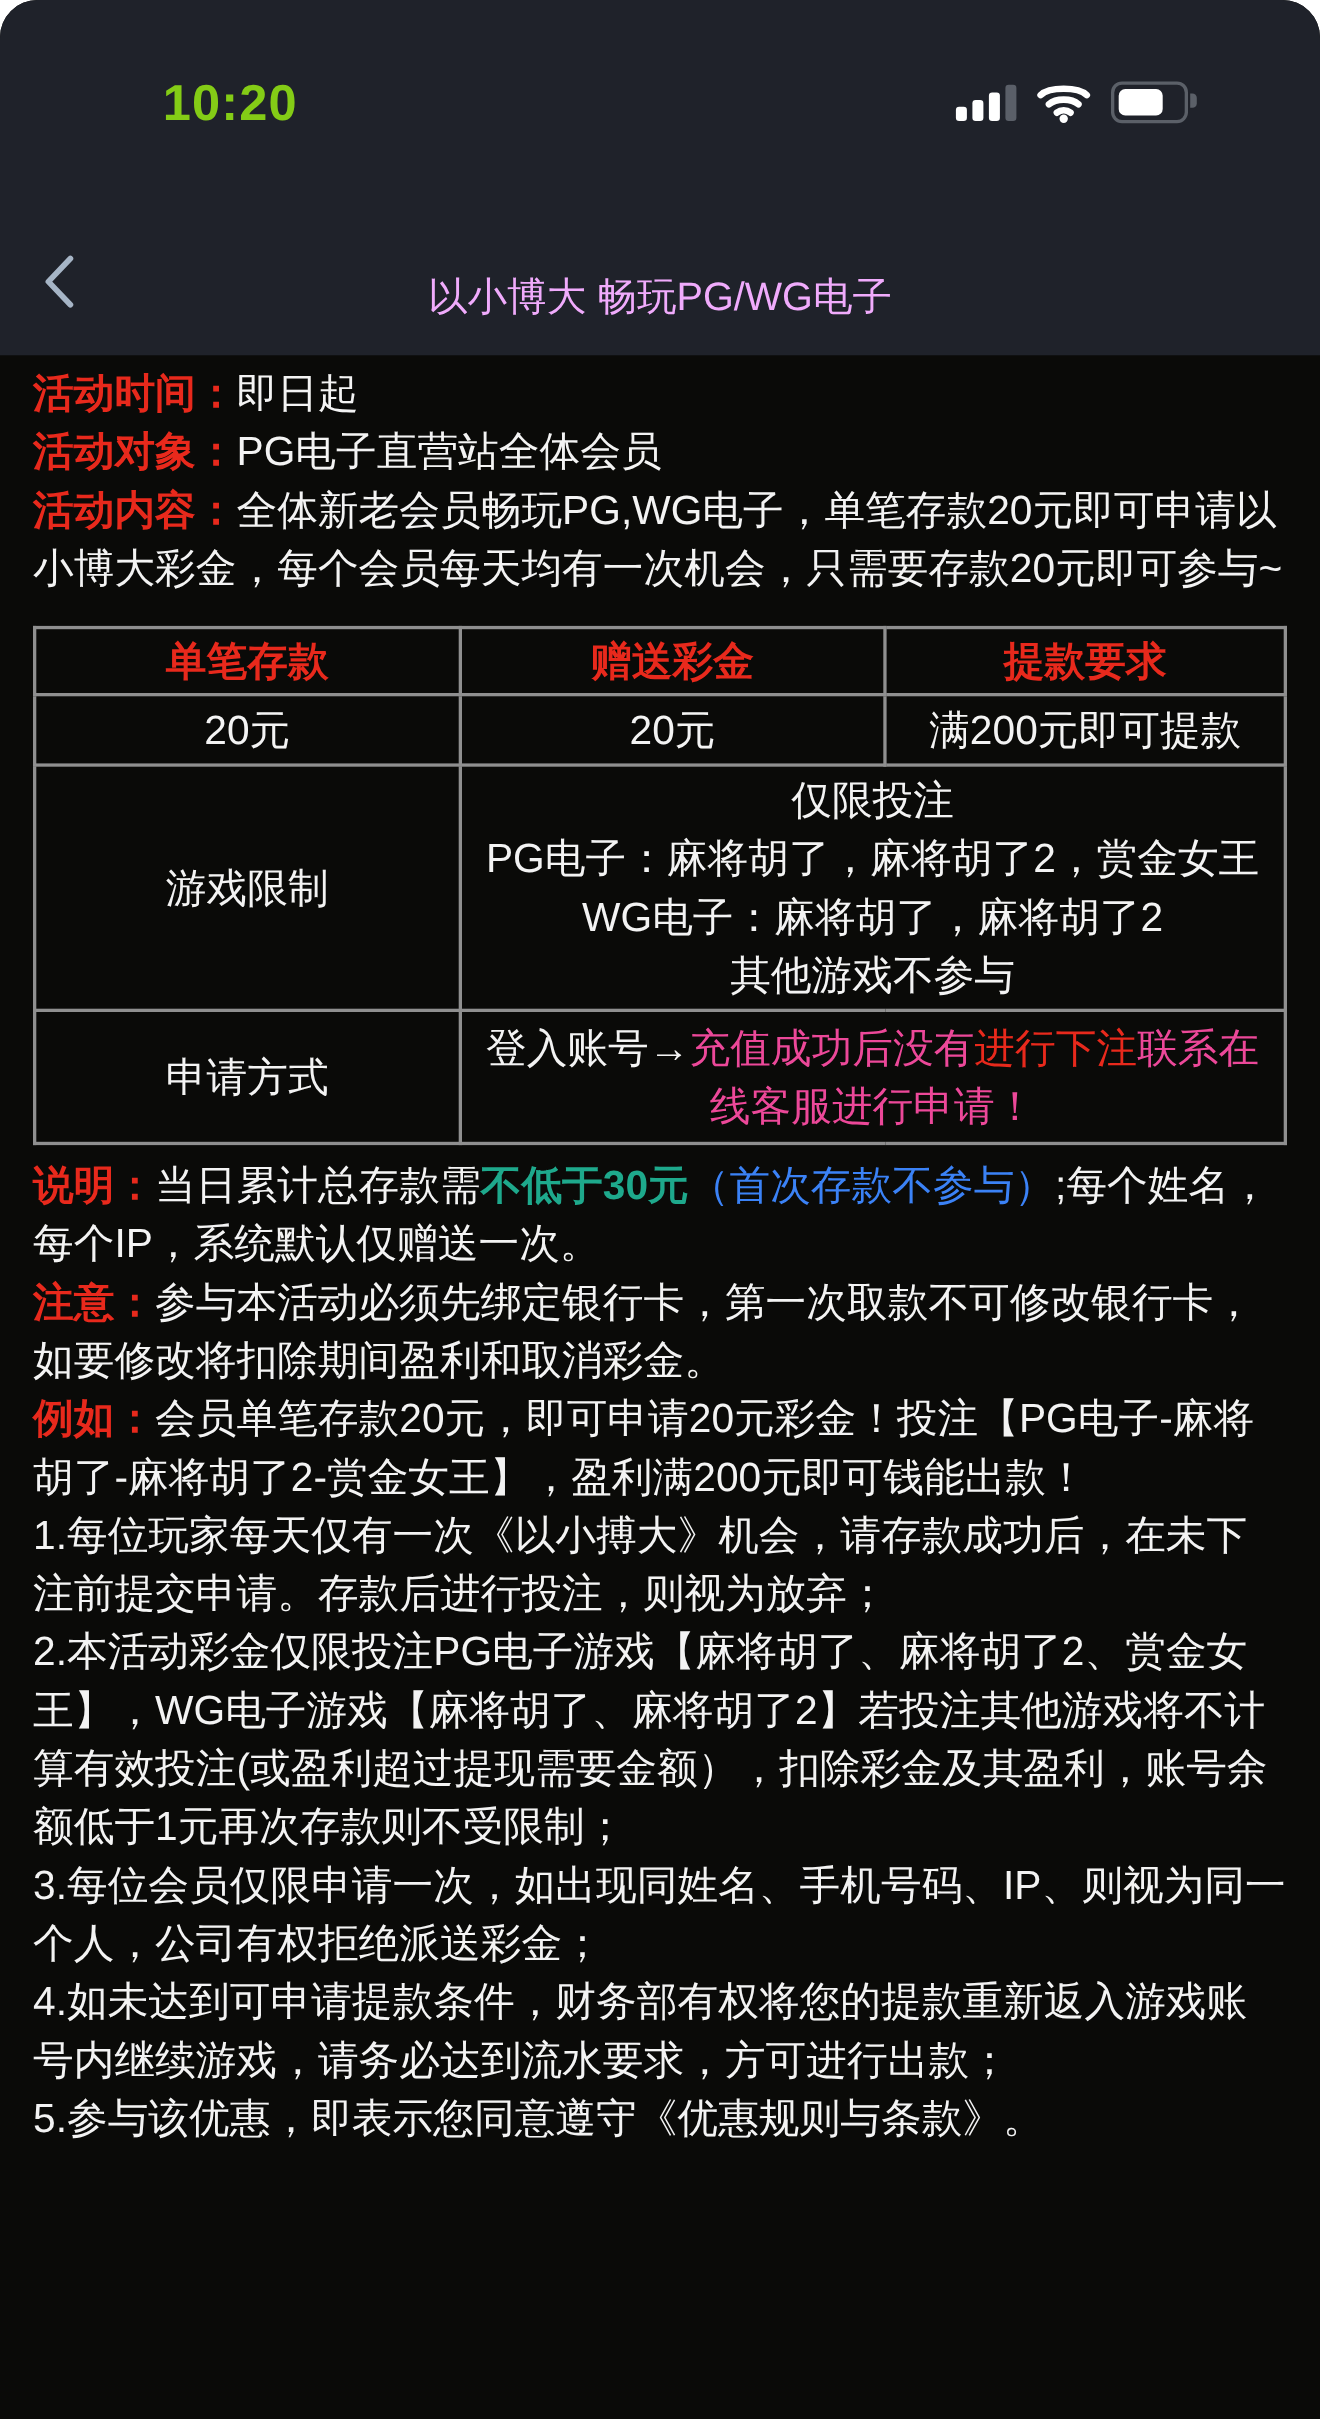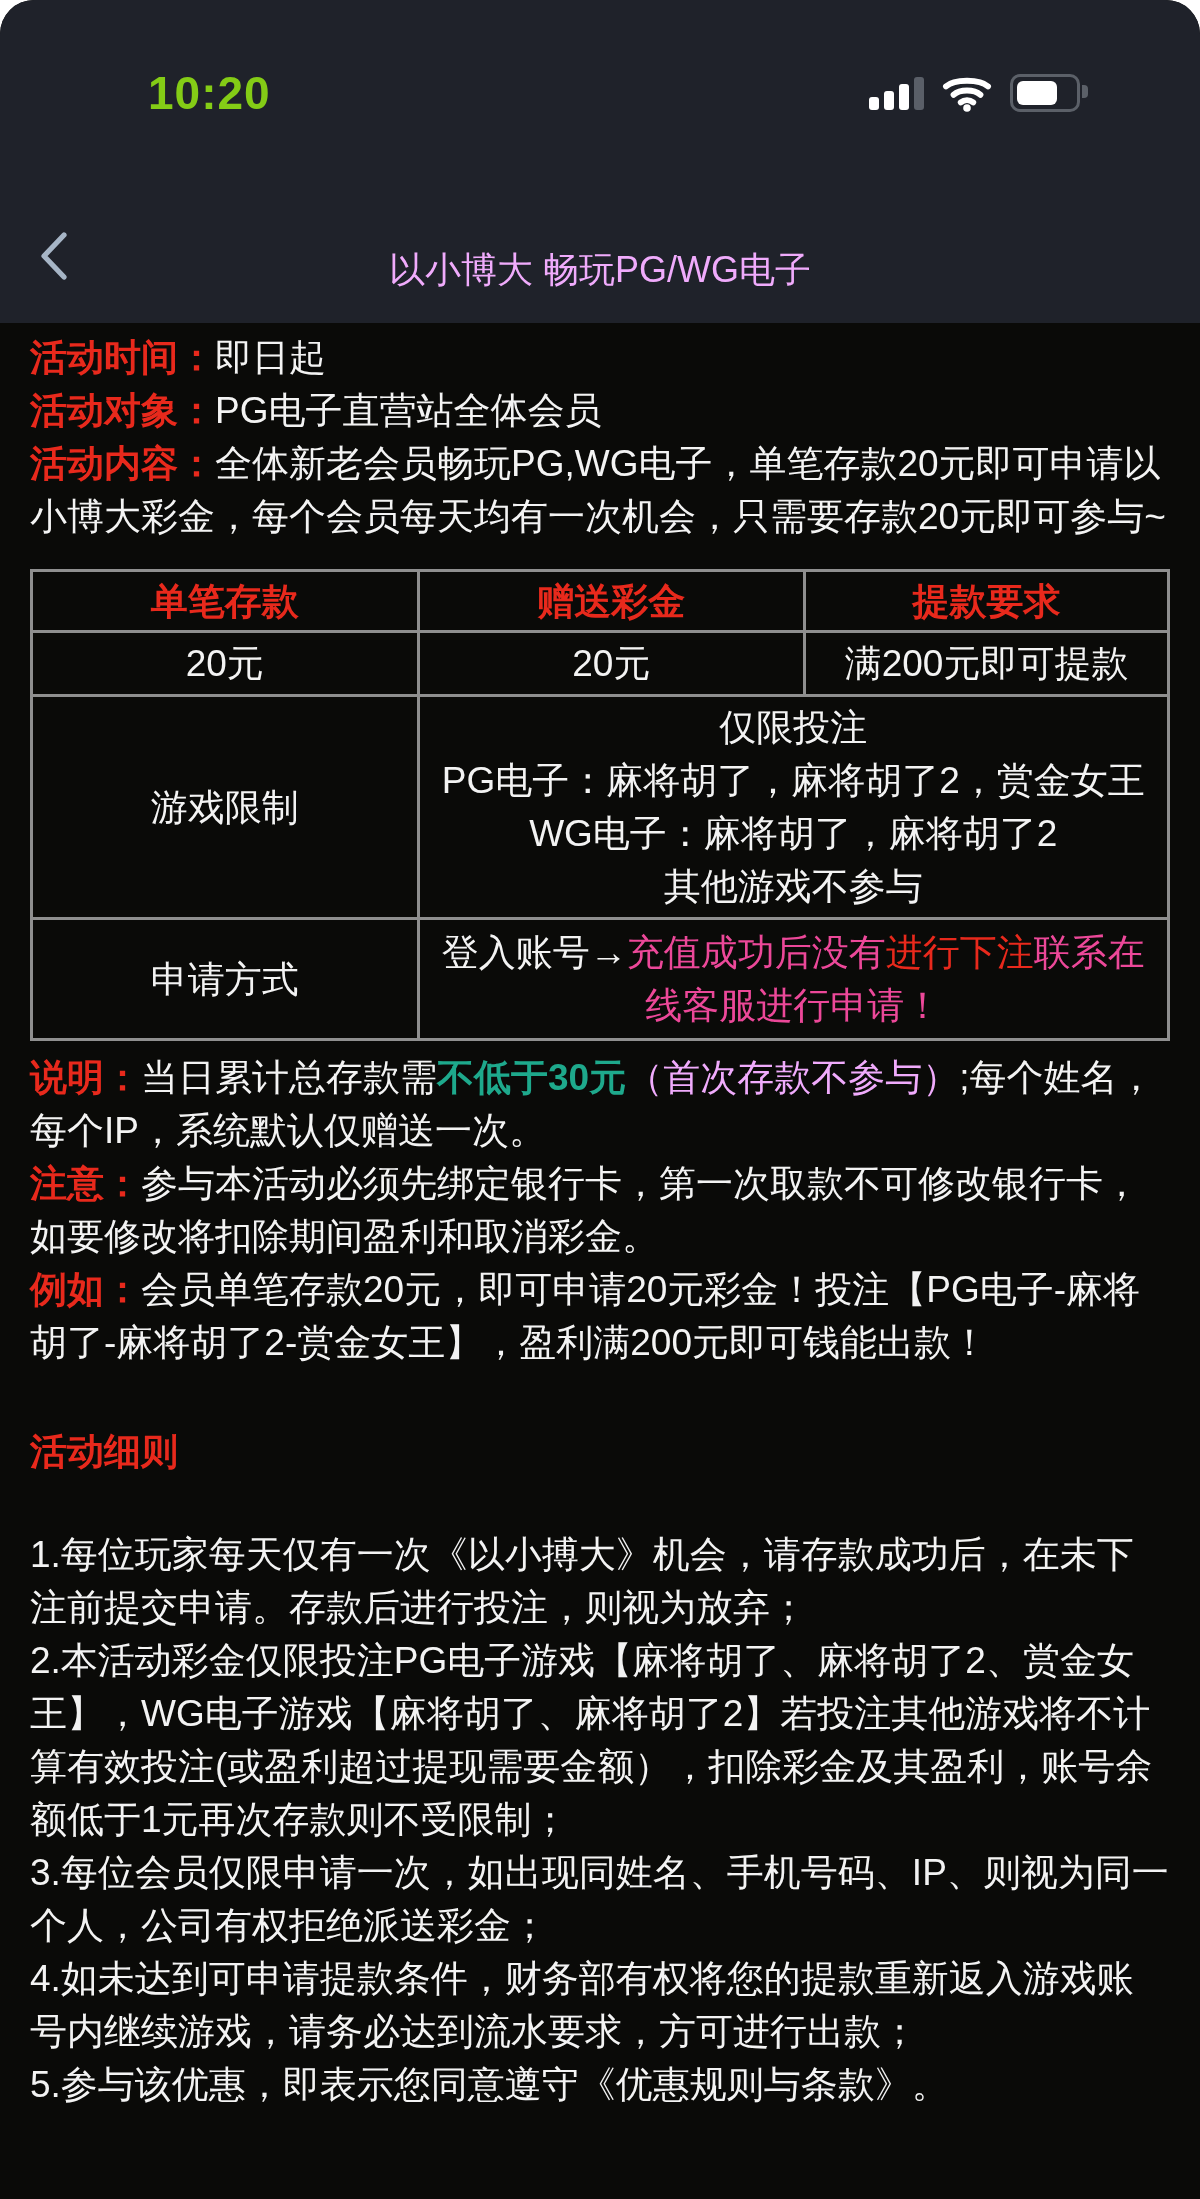--- a/index.html
+++ b/index.html
@@ -33,21 +33,21 @@
   table.promo th{color:#e8291c;font-weight:700;height:58px;}
   table.promo .vrow td{height:61px;}
   .purple-cell{color:#b264d9;padding:4px 8px !important;}
   .purple-cell div{line-height:53px;}
   .apply-cell{padding:6px 10px !important;}
   .label-cell{color:#f3f3f3;}
 
   .green{color:#ec4899;}
   .redseg{color:#e8291c;}
   .teal{color:#1ea98c;font-weight:700;}
-  .softred{color:#f0abfc;}
+  .softred{color:#3b82f6;}
 
   .rules-title{color:#e8291c;font-size:37px;line-height:53px;font-weight:700;margin:56px 0 50px 0;}
 </style>
 </head>
 <body>
 
 <div class="screen">
 
   <header class="chrome">
     <div>
@@ -121,21 +121,20 @@
       </tr>
     </tbody>
       </table>
 
     <p class="line"><span class="lbl">说明：</span><span>当日累计总存款需</span><span class="teal">不低于30元</span><span class="softred">（首次存款不参与）</span><span>;每个姓名，每个IP，系统默认仅赠送一次。</span></p>
 
     <p class="line"><span class="lbl">注意：</span><span>参与本活动必须先绑定银行卡，第一次取款不可修改银行卡，如要修改将扣除期间盈利和取消彩金。</span></p>
 
     <p class="line"><span class="lbl">例如：</span><span>会员单笔存款20元，即可申请20元彩金！投注【PG电子-麻将胡了-麻将胡了2-赏金女王】，盈利满200元即可钱能出款！</span></p>
 
-    <h2 class="rules-title">活动细则</h2>
 
     <div>
       <p class="line">1.每位玩家每天仅有一次《以小搏大》机会，请存款成功后，在未下注前提交申请。存款后进行投注，则视为放弃；</p>
       <p class="line">2.本活动彩金仅限投注PG电子游戏【麻将胡了、麻将胡了2、赏金女王】，WG电子游戏【麻将胡了、麻将胡了2】若投注其他游戏将不计算有效投注(或盈利超过提现需要金额），扣除彩金及其盈利，账号余额低于1元再次存款则不受限制；</p>
       <p class="line">3.每位会员仅限申请一次，如出现同姓名、手机号码、IP、则视为同一个人，公司有权拒绝派送彩金；</p>
       <p class="line">4.如未达到可申请提款条件，财务部有权将您的提款重新返入游戏账号内继续游戏，请务必达到流水要求，方可进行出款；</p>
       <p class="line">5.参与该优惠，即表示您同意遵守《优惠规则与条款》。</p>
     </div>
 
   </main>

